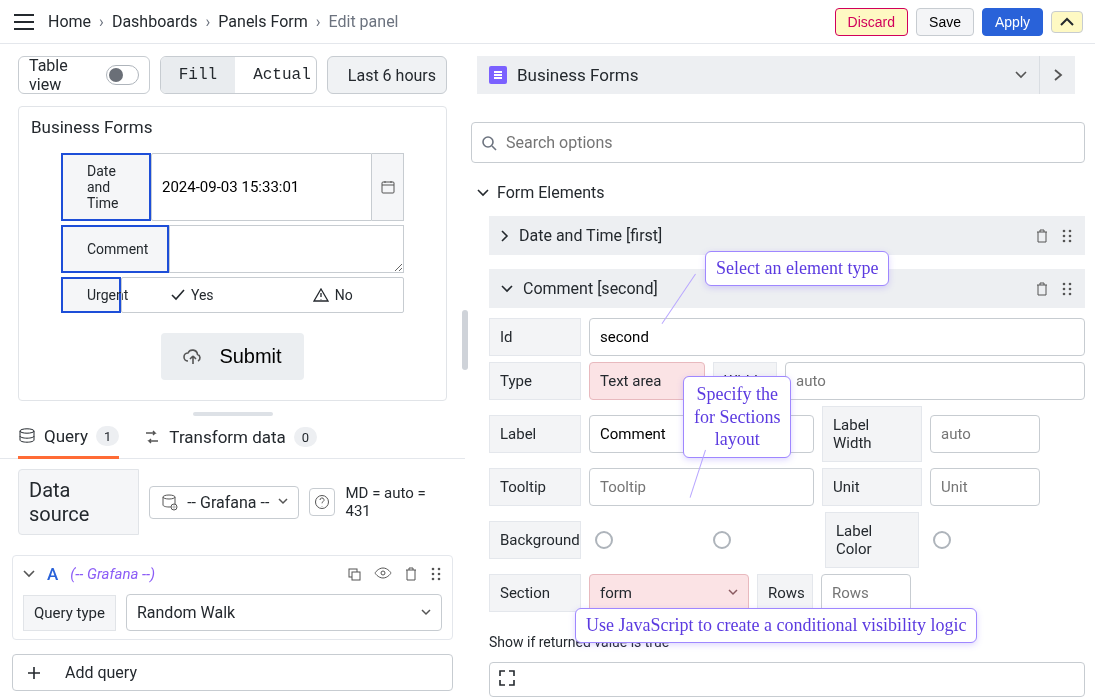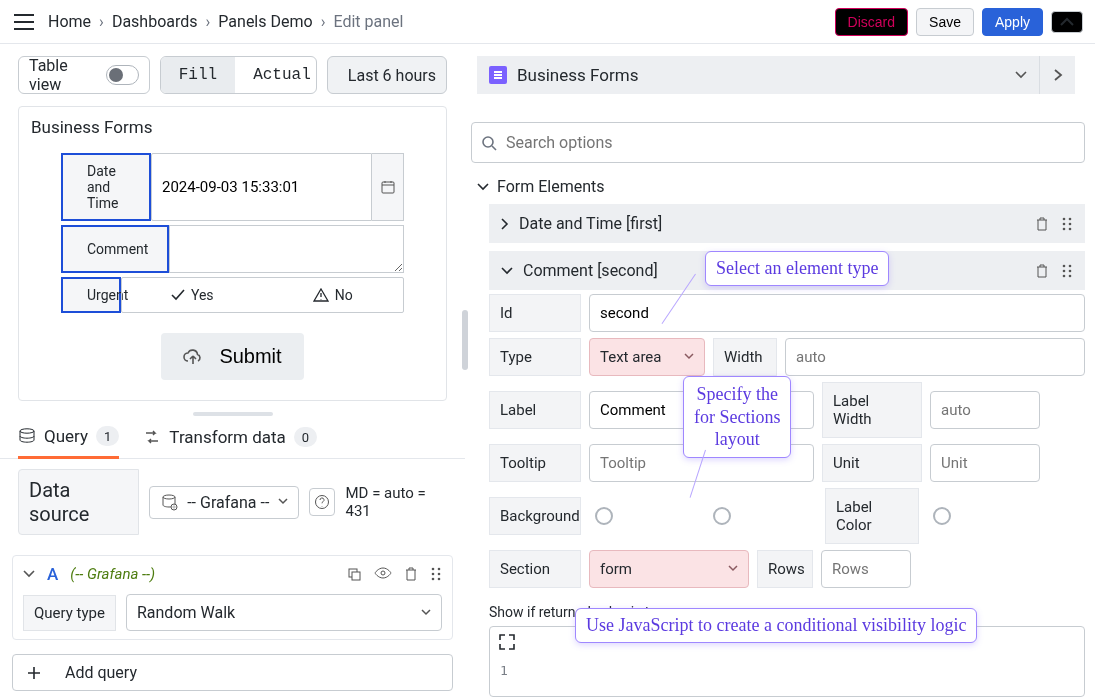--- a/index.html
+++ b/index.html
@@ -14,21 +14,21 @@
   }
   
   .topbar {
     display: flex; align-items: center; height: 44px; padding: 0 12px; border-bottom: 1px solid #e4e7ec;
   }
   .hamburger { width: 24px; height: 24px; display:flex; align-items:center; justify-content:center; cursor:pointer; margin-right:12px;}
   .crumbs { display:flex; align-items:center; gap:8px; font-size:16px; }
   .crumbs .sep { color:#6c737f; }
   .crumbs .muted { color:#6c737f; }
   .top-actions { margin-left:auto; display:flex; gap:8px; align-items:center; }
-  .btn { display:inline-flex; align-items:center; justify-content:center; padding:5px 12px; border-radius:4px; border:1px solid #c7ccd1; background:#000000; cursor:pointer; font-size:14px;}
+  .btn { display:inline-flex; align-items:center; justify-content:center; padding:5px 12px; border-radius:4px; border:1px solid #c7ccd1; background:#fef9c3; cursor:pointer; font-size:14px;}
   .btn.discard { color:#d1005b; border-color:#d1005b; }
   .btn.save { background:#f4f5f7; }
   .btn.apply { background:#2962d9; color:#fff; border-color:#2962d9; font-weight:500;}
   .btn.iconbtn { padding:5px 8px; }
   
   .toolbar { display:flex; align-items:center; gap:10px; padding:12px 18px; }
   .toggle-wrap { display:flex; align-items:center; border:1px solid #c7ccd1; border-radius:6px; height:38px; padding:0 10px; font-size:16px; gap:8px;}
   .toggle-pill { width:36px; height:20px; border-radius:10px; border:1px solid #aeb4bb; background:#fff; position:relative;}
   .toggle-pill::after { content:""; position:absolute; left:2px; top:2px; width:14px; height:14px; border-radius:50%; background:#6a6f77;}
   .seg { display:flex; border:1px solid #c7ccd1; border-radius:6px; overflow:hidden; height:38px;font-family:Liberation Mono, monospace;}
@@ -61,21 +61,21 @@
   
   .ds-row { display:flex; align-items:center; gap:10px; padding:10px 18px;}
   .ds-label { background:#f5f6f8; border:1px solid #e1e4e8; padding:8px 10px; border-radius:4px 0 0 4px; font-size:20px;}
   .ds-select { display:flex; align-items:center; gap:8px; border:1px solid #c7ccd1; border-radius:4px; padding:6px 10px; font-size:16px; width:160px; justify-content:space-between; cursor:pointer;}
   .info-circle { width:28px; height:28px; border:1px solid #c7ccd1; border-radius:4px; display:flex; align-items:center; justify-content:center; cursor:pointer;}
   .mdtext { font-size:15px; color:#24292e;}
   
   .query-row { margin:10px 12px 8px 12px; border:1px solid #e4e7ec; border-radius:4px; padding:8px 10px;}
   .qr-head { display:flex; align-items:center; gap:12px;}
   .qr-letter { color:#2962d9; font-size:17px; font-weight:500;}
-  .qr-muted { color:#4d7c0f; font-style:italic; font-size:15px;}
+  .qr-muted { color:#8b5cf6; font-style:italic; font-size:15px;}
   .qr-actions { margin-left:auto; display:flex; gap:12px; color:#555;}
   .qr-body { display:flex; align-items:center; gap:10px; margin-top:10px;}
   .qr-body .lab { background:#f5f6f8; border:1px solid #e1e4e8; padding:8px 10px; font-size:15px;}
   .qr-body .sel { flex:1; border:1px solid #c7ccd1; border-radius:4px; padding:8px 10px; font-size:16px; display:flex; justify-content:space-between; align-items:center; cursor:pointer;}
   .add-query { margin:6px 12px; display:inline-flex; align-items:center; gap:24px; border:1px solid #c7ccd1; border-radius:4px; padding:8px 14px; font-size:16px; cursor:pointer;}
   
   .viz-head { display:flex; align-items:center; background:#edeff2; height:38px; margin:0 10px 0 6px;}
   .viz-head .main-chip { display:flex; align-items:center; gap:10px; padding:0 12px; font-size:17px; flex:1;}
   .viz-icon { width:18px; height:18px; background:#7b61ff; border-radius:2px; display:flex; align-items:center; justify-content:center;}
   .viz-head .chev { width:36px; display:flex; align-items:center; justify-content:center; border-left:1px solid #d9dde2; height:100%; cursor:pointer;}
@@ -114,21 +114,21 @@
   <div class="hamburger">
     <svg width="20" height="16" viewBox="0 0 20 16">
         <path d="M0 1h20M0 8h20M0 15h20" stroke="#24292e" stroke-width="2"></path>
       </svg>
   </div>
   <div class="crumbs">
     <span>Home</span>
     <span class="sep">›</span>
     <span>Dashboards</span>
     <span class="sep">›</span>
-    <span>Panels Demo</span>
+    <span>Panels Form</span>
     <span class="sep">›</span>
     <span class="muted">Edit panel</span>
   </div>
   <div class="top-actions">
     <button class="btn discard">Discard</button>
     <button class="btn save">Save</button>
     <button class="btn apply">Apply</button>
     <button class="btn iconbtn">
       <svg width="14" height="10" viewBox="0 0 14 10">
           <path d="M1 8l6-6 6 6" stroke="#24292e" stroke-width="2" fill="none"></path>
@@ -325,21 +325,21 @@
       </div>
     </div>
     <div class="add-query">
       <svg width="14" height="14" viewBox="0 0 14 14">
           <path d="M7 1v12M1 7h12" stroke="#24292e" stroke-width="1.6"></path>
         </svg>
       <span>Add query</span>
     </div>
   </div>
 
-  <div class="right" style="position:relative;">
+  <div class="right" style="position:relative;gap:6px;">
     <div class="search-wrap">
       <span class="sicon">
         <svg width="16" height="16" viewBox="0 0 16 16">
             <circle cx="7" cy="7" r="5" stroke="#6c737f" stroke-width="1.6" fill="none"></circle>
             <path d="M11 11l4 4" stroke="#6c737f" stroke-width="1.6"></path>
           </svg>
       </span>
       <input placeholder="Search options" style="">
     </div>
 

